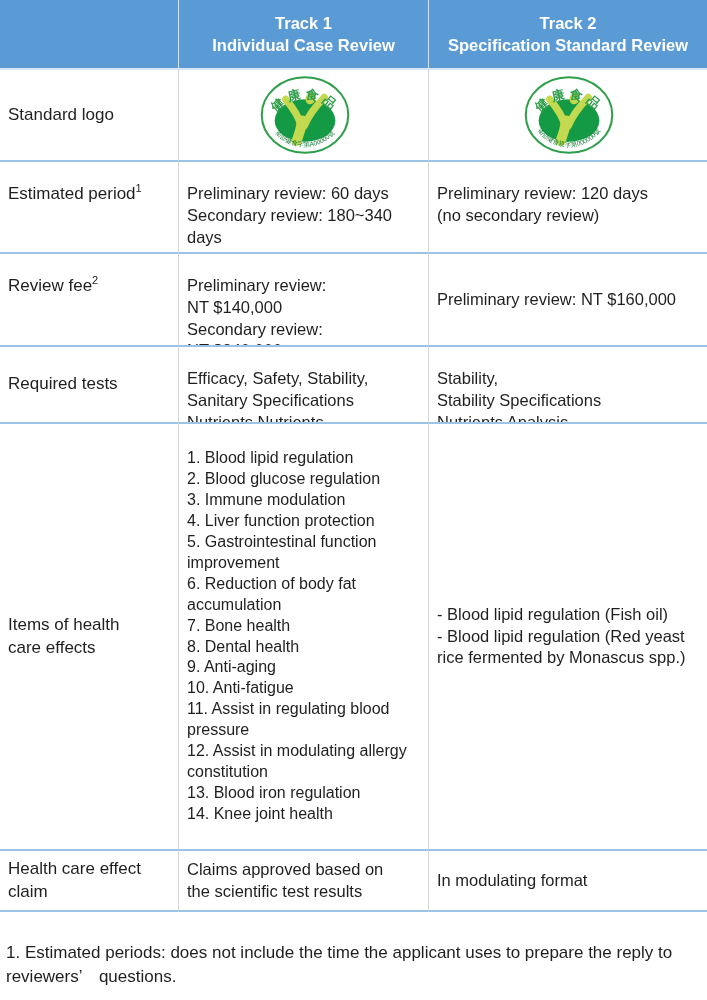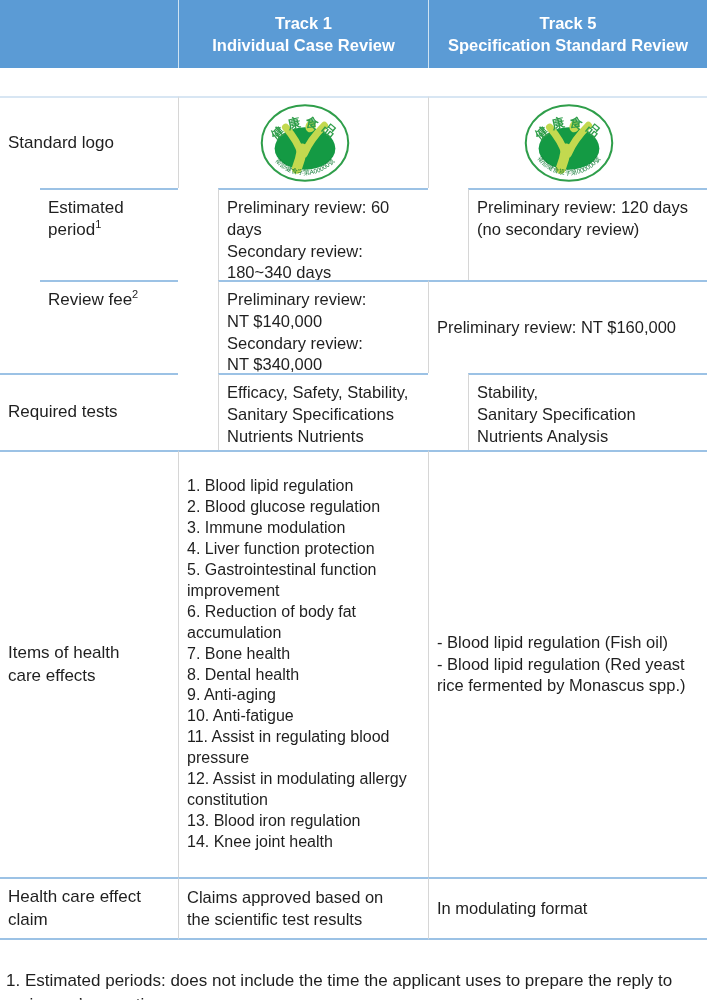--- a/index.html
+++ b/index.html
@@ -41,25 +41,25 @@
     display: flex;
     align-items: center;
     font-size: 16.5px;
     line-height: 1.32;
     white-space: pre-line;
     padding: 4px 6px 4px 8px;
     box-sizing: border-box;
     overflow: hidden;
   }
   .cell.v { border-left: 1px solid #d6d6d6; }
-  .cell.top { align-items: flex-start; padding-top: 7px; margin-left: 40px; }
+  .cell.top { align-items: flex-start; padding-top: 21px; }
   .cell.ctr-x { justify-content: center; }
   .label { font-size: 17px; }
   .bt { border-top: 2px solid #9cc2e5; }
-  .bt-lite { border-top: 2px solid #d8e6f3; margin-top: 28px; }
+  .bt-lite { border-top: 2px solid #d8e6f3; }
   .bb { border-bottom: 2px solid #9cc2e5; }
   sup { font-size: 11px; line-height: 0; }
   
   .r-logo  > .cell { height: 92px; }
   .r-per   > .cell { height: 92px; }
   .r-fee   > .cell { height: 93px; }
   .r-test  > .cell { height: 77px; }
   .r-items > .cell { height: 427px; }
   .r-claim > .cell { height: 63px; }
   .row { display: contents; }
@@ -76,21 +76,21 @@
 </head>
 <body>
 
 <div class="page">
   <div class="tbl">
 
     <div class="row">
       <div class="hcell"></div>
       <div class="hcell v">Track 1
 Individual Case Review</div>
-      <div class="hcell v">Track 5
+      <div class="hcell v">Track 2
 Specification Standard Review</div>
     </div>
 
     <div class="row r-logo">
       <div class="cell label bt-lite">Standard logo</div>
       <div class="cell v ctr-x bt-lite">
         <svg class="logo-svg" width="92" height="82" viewBox="0 0 100 88">
           <defs>
             <path id="top-arc-1" d="M 13,54 A 38,36 0 0 1 87,54"></path>
             <path id="bot-arc-1" d="M 10,48 A 41,39 0 0 0 90,48"></path>
@@ -155,21 +155,21 @@
 NT $340,000</div>
       <div class="cell v bt">Preliminary review: NT $160,000</div>
     </div>
 
     <div class="row r-test">
       <div class="cell label bt">Required tests</div>
       <div class="cell v top bt">Efficacy, Safety, Stability,
 Sanitary Specifications
 Nutrients Nutrients</div>
       <div class="cell v top bt">Stability,
-Sanitary Specification
+Stability Specifications
 Nutrients Analysis</div>
     </div>
 
     <div class="row r-items">
       <div class="cell label bt">Items of health
 care effects</div>
       <div class="cell v bt" style="line-height:1.31; font-size:16px;">1. Blood lipid regulation
 2. Blood glucose regulation
 3. Immune modulation
 4. Liver function protection

